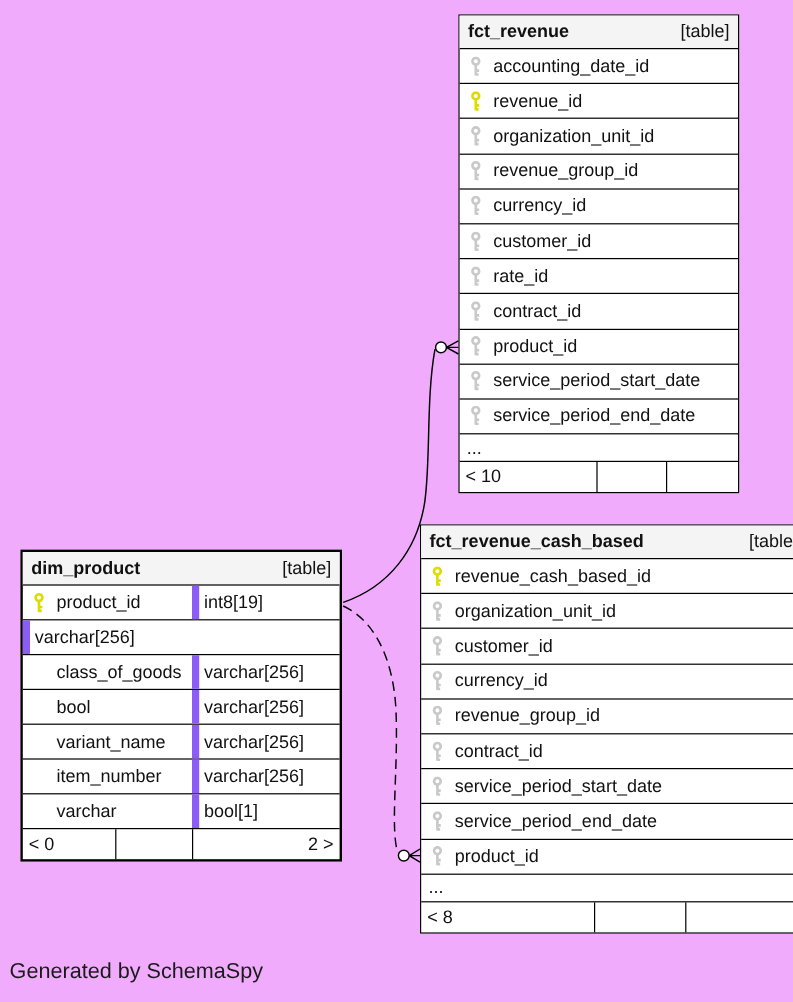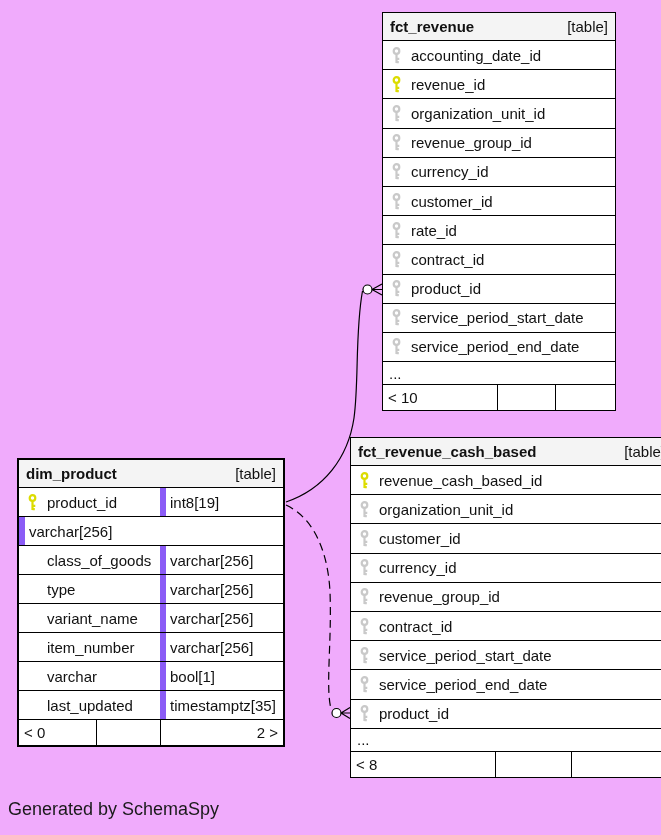--- a/index.html
+++ b/index.html
@@ -220,21 +220,21 @@
         <div class="row">
           <span class="dim-name-cell">
             <span class="key-cell"></span>
             <span class="col-label">class_of_goods</span>
           </span>
           <span class="type-cell">varchar[256]</span>
         </div>
         <div class="row">
           <span class="dim-name-cell">
             <span class="key-cell"></span>
-            <span class="col-label">type</span>
+            <span class="col-label">bool</span>
           </span>
           <span class="type-cell">varchar[256]</span>
         </div>
         <div class="row">
           <span class="dim-name-cell">
             <span class="key-cell"></span>
             <span class="col-label">variant_name</span>
           </span>
           <span class="type-cell">varchar[256]</span>
         </div>
@@ -244,27 +244,20 @@
             <span class="col-label">item_number</span>
           </span>
           <span class="type-cell">varchar[256]</span>
         </div>
         <div class="row">
           <span class="dim-name-cell">
             <span class="key-cell"></span>
             <span class="col-label">varchar</span>
           </span>
           <span class="type-cell">bool[1]</span>
-        </div>
-        <div class="row">
-          <span class="dim-name-cell">
-            <span class="key-cell"></span>
-            <span class="col-label">last_updated</span>
-          </span>
-          <span class="type-cell">timestamptz[35]</span>
         </div>
       </div>
     <div class="tbl-footer">
       <span class="f-cell f1">&lt; 0</span>
       <span class="f-cell f2"></span>
       <span class="f-cell f3">2 &gt;</span>
     </div>
   </div>
 
   <div class="db-table t2" style="left:350px; top:437px; width:323px;">

